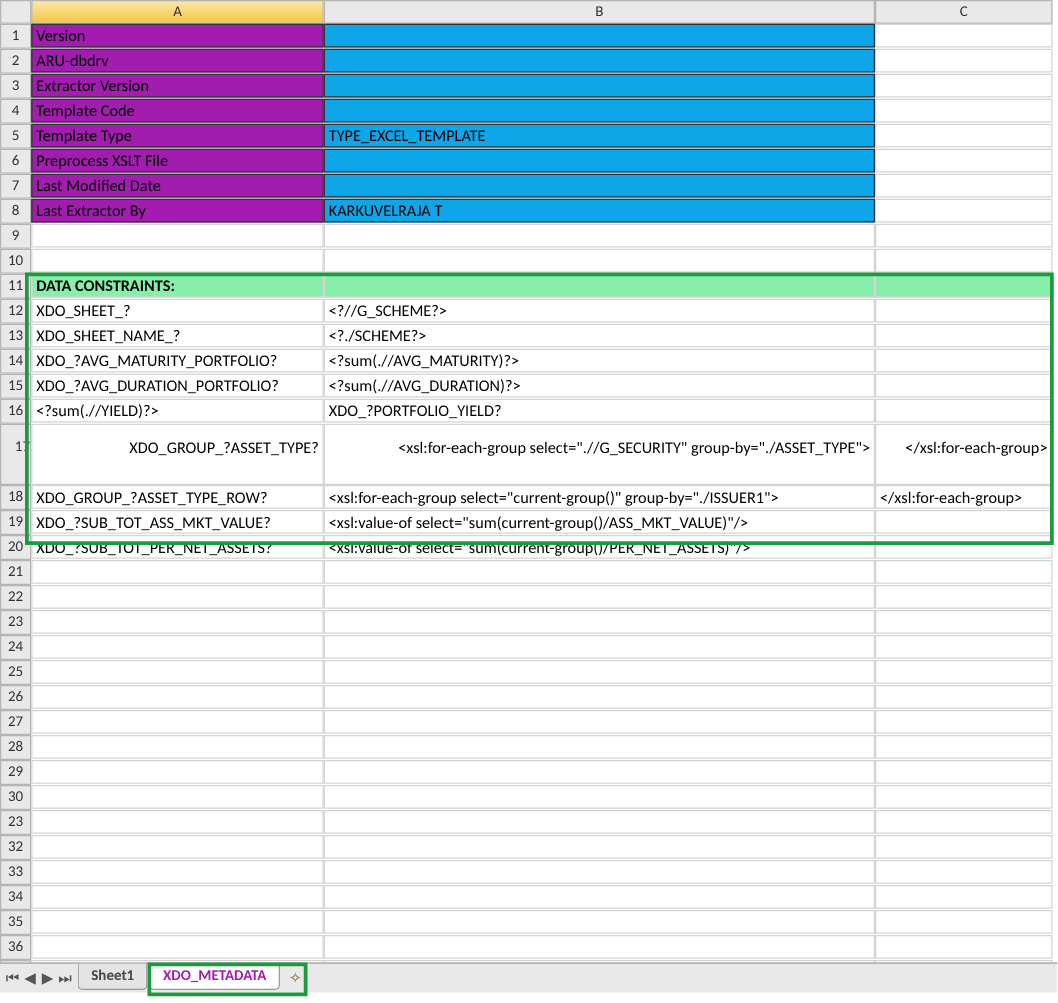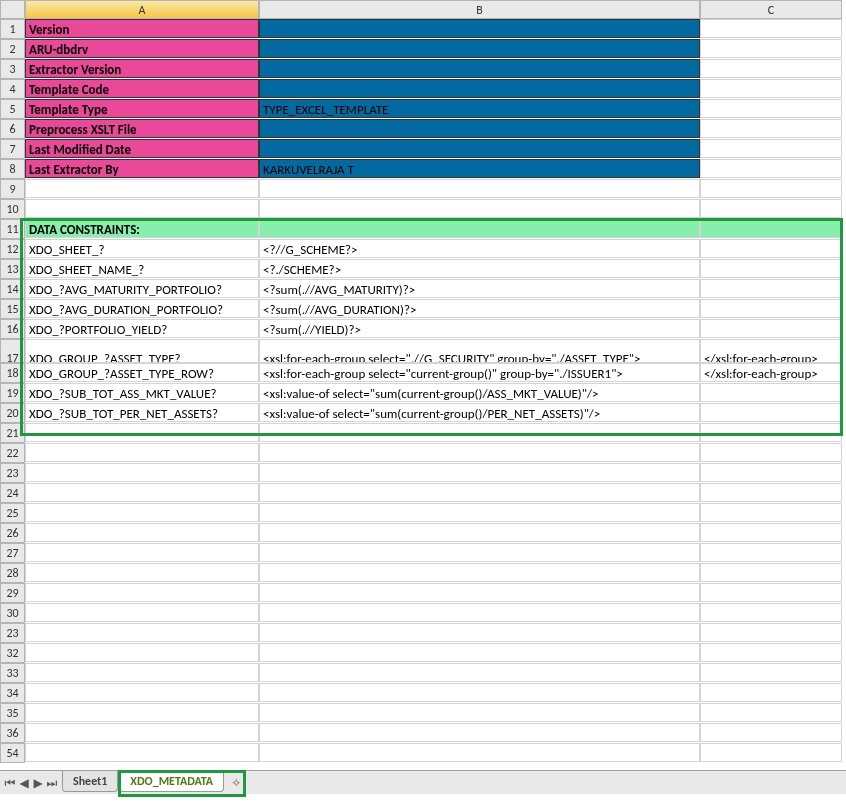--- a/index.html
+++ b/index.html
@@ -46,26 +46,26 @@
   }
   .cell {
     border: 1px solid #d4d4d4;
     padding: 1px 3px;
     height: 19px;
     line-height: 17px;
     white-space: nowrap;
     overflow: hidden;
   }
   .grey {
-    background: #ec4899;
+    background: #a21caf;
     border: 1px solid #333;
-    font-weight: bold;
+    font-weight: normal;
   }
   .grey-b {
-    background: #0369a1;
+    background: #0ea5e9;
     border: 1px solid #333;
     font-weight: normal;
   }
   .yellow {
     background: #86efac;
     font-weight: bold;
   }
   .green-box {
     position: absolute;
     border: 3px solid #1d9a3e;
@@ -110,36 +110,36 @@
     margin-right: 1px;
     cursor: pointer;
     color: #444;
     position: relative;
     top: -1px;
     font-weight: bold;
   }
   .tab.active {
     background: #fff;
     font-weight: bold;
-    color: #4d7c0f;
+    color: #a21caf;
   }
   .tab-icon {
     padding: 3px 6px;
     color: #8a6d3b;
   }
   .overlay-tab {
     position: absolute;
     bottom: 5px;
     left: 118px;
     width: 128px;
     height: 27px;
     border: 3px solid #1d9a3e;
     pointer-events: none;
   }
-  .tall { height: 24px; line-height: 36px; }
+  .tall { height: 49px; line-height: 36px; text-align: right; }
 </style>
 </head>
 <body>
 
 <div class="sheet" id="sheet">
     <div class="corner"></div>
     <div class="col-header active">A</div>
     <div class="col-header">B</div>
     <div class="col-header">C</div>
     <div class="row-header">1</div>
@@ -196,22 +196,22 @@
     <div class="cell"></div>
     <div class="row-header">14</div>
     <div class="cell">XDO_?AVG_MATURITY_PORTFOLIO?</div>
     <div class="cell">&lt;?sum(.//AVG_MATURITY)?&gt;</div>
     <div class="cell"></div>
     <div class="row-header">15</div>
     <div class="cell">XDO_?AVG_DURATION_PORTFOLIO?</div>
     <div class="cell">&lt;?sum(.//AVG_DURATION)?&gt;</div>
     <div class="cell"></div>
     <div class="row-header">16</div>
+    <div class="cell">&lt;?sum(.//YIELD)?&gt;</div>
     <div class="cell">XDO_?PORTFOLIO_YIELD?</div>
-    <div class="cell">&lt;?sum(.//YIELD)?&gt;</div>
     <div class="cell"></div>
     <div class="row-header tall">17</div>
     <div class="cell tall">XDO_GROUP_?ASSET_TYPE?</div>
     <div class="cell tall">&lt;xsl:for-each-group select=".//G_SECURITY" group-by="./ASSET_TYPE"&gt;</div>
     <div class="cell tall">&lt;/xsl:for-each-group&gt;</div>
     <div class="row-header">18</div>
     <div class="cell">XDO_GROUP_?ASSET_TYPE_ROW?</div>
     <div class="cell">&lt;xsl:for-each-group select="current-group()" group-by="./ISSUER1"&gt;</div>
     <div class="cell">&lt;/xsl:for-each-group&gt;</div>
     <div class="row-header">19</div>

